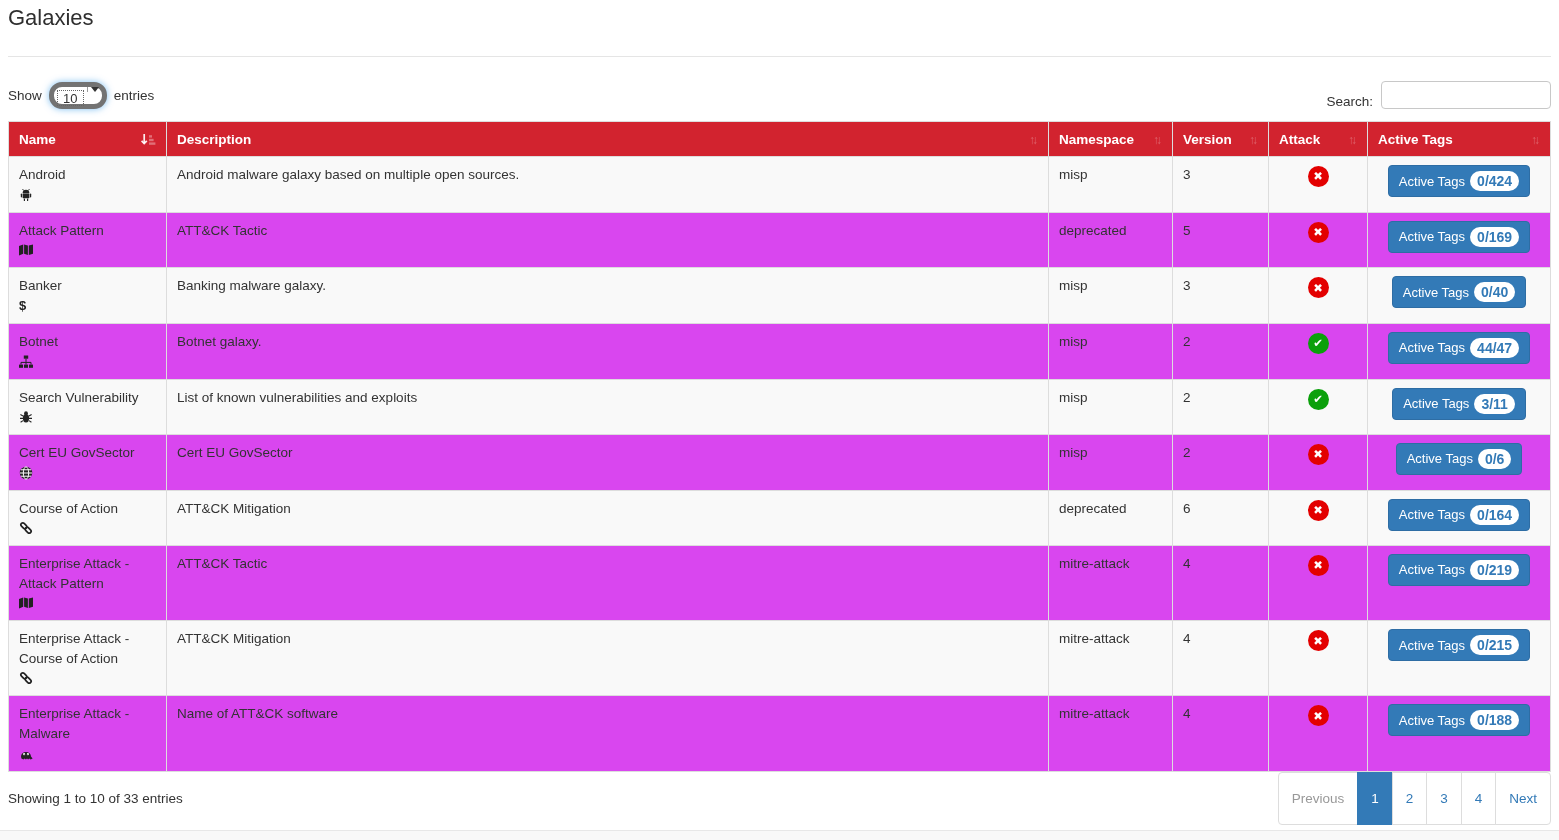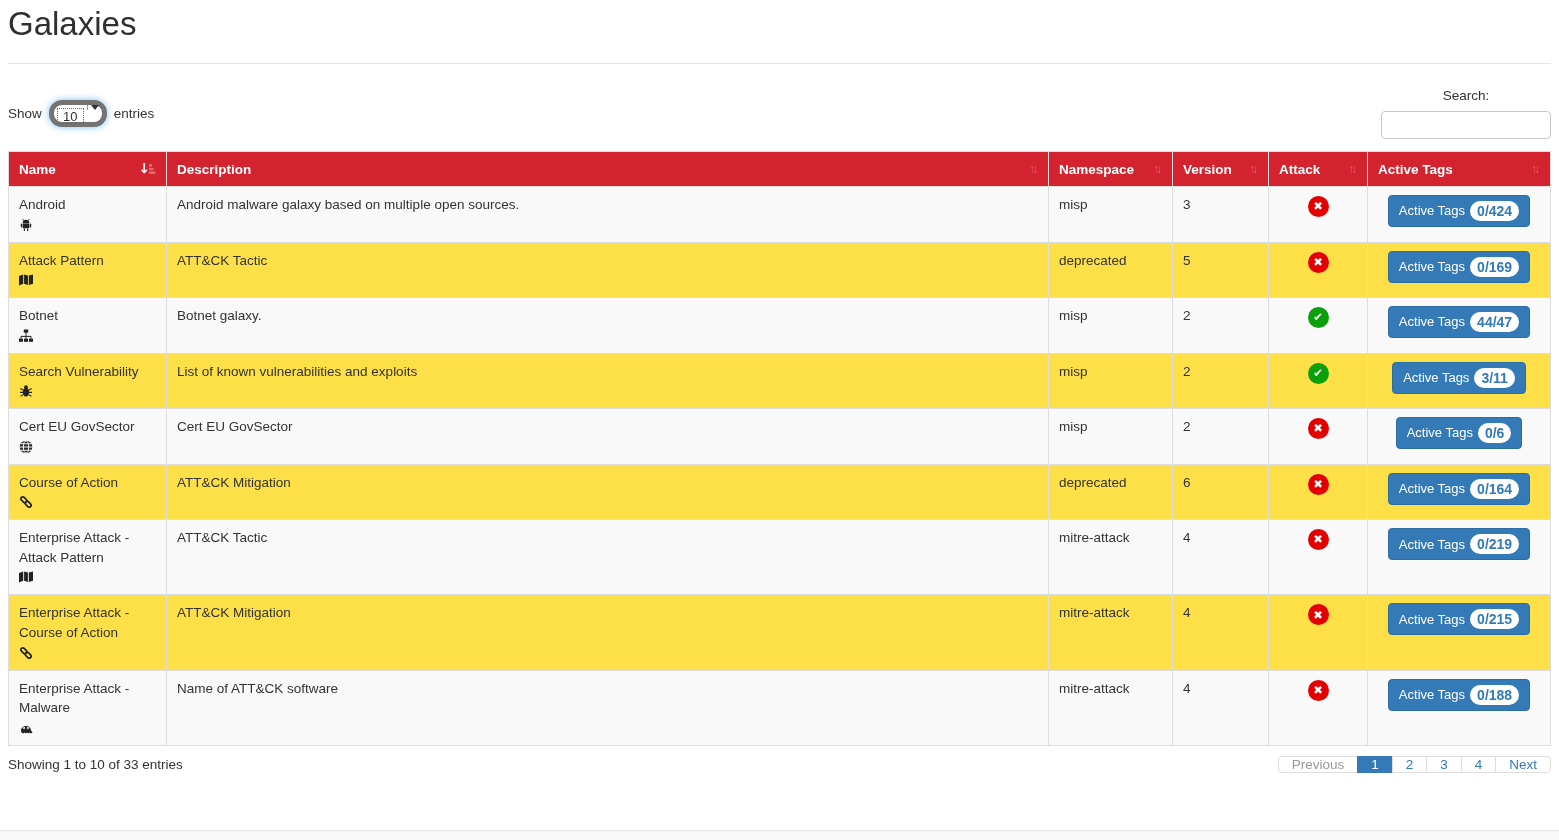--- a/index.html
+++ b/index.html
@@ -13,31 +13,31 @@
   }
   *{box-sizing:border-box;}
   html,body{margin:0;padding:0;}
   body{
     font-family:"Liberation Sans","DejaVu Sans",sans-serif;
     color:#333;background:#fff;
     width:1559px;height:840px;overflow:hidden;
     padding:0 8px;position:relative;
   }
   h1.page-title{
-    font-size:33px;font-weight:400;color:#2f2f2f;
-    margin:5px 0 20px 0;line-height:1.15;
+    font-size:22px;font-weight:400;color:#2f2f2f;
+    margin:5px 0 26px 0;line-height:1.15;
   }
   hr.title-rule{border:0;border-top:1px solid #e5e5e5;margin:0;}
   .controls{
     margin-top:24px;margin-bottom:12px;
     display:flex;justify-content:space-between;align-items:center;
     font-size:13.5px;
   }
   .controls-left{display:flex;align-items:center;gap:7px;}
-  .controls-right{display:flex;align-items:center;gap:8px;flex-direction:column;}
+  .controls-right{display:flex;align-items:flex-end;gap:8px;}
   .dt-select{
     display:inline-flex;align-items:flex-start;height:27px;
     border:5px solid #737373;border-radius:13px;background:#fff;
     box-shadow:0 0 7px rgba(82,168,236,.75);cursor:pointer;
   }
   .dt-select-value{
     padding:4px 9px 3px;font-size:13px;color:#333;
     outline:1px dotted #666;outline-offset:-4px;min-width:33px;text-align:center;
   }
   .dt-select-arrow{
@@ -69,21 +69,21 @@
   }
   .th-inner{display:flex;align-items:center;justify-content:space-between;}
   .sort-both{
     color:rgba(255,255,255,.28);font-size:12px;font-weight:bold;
     letter-spacing:-3px;margin-left:4px;padding-right:3px;
   }
   .sort-asc-svg{display:inline-block;vertical-align:middle;}
   table.galaxies td{
     border:1px solid var(--border-gray);
     padding:8px 10px;font-size:13.5px;vertical-align:top;
-    background:#fde047;line-height:1.45;
+    background:#d946ef;line-height:1.45;
   }
   table.galaxies tbody tr:nth-child(odd) td{background:var(--stripe-gray);}
   td.cell-enabled,td.cell-tags{text-align:center;}
   .row-icon{display:block;margin-top:3px;height:16px;line-height:14px;font-size:13px;font-weight:bold;color:#222;}
   .row-icon svg{vertical-align:top;}
   .status-circle{
     display:inline-flex;align-items:center;justify-content:center;
     width:21px;height:21px;border-radius:50%;
     color:#fff;font-size:11.5px;font-weight:bold;cursor:pointer;margin-top:1px;
   }
@@ -95,27 +95,27 @@
     padding:5px 10px;border-radius:4px;cursor:pointer;
     display:inline-flex;align-items:center;gap:5px;line-height:1.35;
   }
   .active-tags-btn .badge{
     background:#fff;color:var(--accent-blue);
     font-size:14px;font-weight:bold;line-height:1;
     padding:3px 7px;border-radius:10px;
   }
   .table-footer{
     display:flex;justify-content:space-between;align-items:center;
-    margin-top:10px;font-size:13.5px;
+    font-size:13.5px;
   }
   ul.pagination{
     list-style:none;margin:0;padding:0;display:inline-flex;
   }
   ul.pagination li a{
-    display:block;padding:0 13px;font-size:13.5px;text-decoration:none;
+    display:block;padding:18px 13px;font-size:13.5px;text-decoration:none;
     color:var(--accent-blue);background:#fff;border:1px solid var(--border-gray);
     margin-left:-1px;cursor:pointer;text-align:center;
   }
   ul.pagination li:first-child a{border-radius:4px 0 0 4px;margin-left:0;}
   ul.pagination li:last-child a{border-radius:0 4px 4px 0;}
   ul.pagination li.disabled a{color:#999;cursor:default;}
   ul.pagination li.active a{
     background:var(--accent-blue);border-color:var(--accent-blue);color:#fff;
   }
   .page-footer-strip{
@@ -243,20 +243,38 @@
     </td>
     <td class="cell-tags">
       <button class="active-tags-btn">
         <span>Active Tags</span>
         <span class="badge">0/169</span>
       </button>
     </td>
   </tr>
       <tr>
     <td class="cell-name">
+      <span>Banker</span>
+      <span class="row-icon">$</span>
+    </td>
+    <td class="cell-desc">Banking malware galaxy.</td>
+    <td class="cell-namespace">misp</td>
+    <td class="cell-version">3</td>
+    <td class="cell-enabled">
+      <span class="status-circle off">✖</span>
+    </td>
+    <td class="cell-tags">
+      <button class="active-tags-btn">
+        <span>Active Tags</span>
+        <span class="badge">0/40</span>
+      </button>
+    </td>
+  </tr>
+      <tr>
+    <td class="cell-name">
       <span>Botnet</span>
       <span class="row-icon"><svg width="14" height="14" viewBox="0 0 14 14" fill="#222">
               <rect x="4.8" y="0.5" width="4.4" height="3.2"></rect>
               <rect x="0" y="9.6" width="4" height="3.2"></rect>
               <rect x="5" y="9.6" width="4" height="3.2"></rect>
               <rect x="10" y="9.6" width="4" height="3.2"></rect>
               <path d="M7 3.7v2.5M2 9.6V7.4h10v2.2M7 6.2v3.4" stroke="#222" stroke-width="1" fill="none"></path>
             </svg></span>
     </td>
     <td class="cell-desc">Botnet galaxy.</td>

